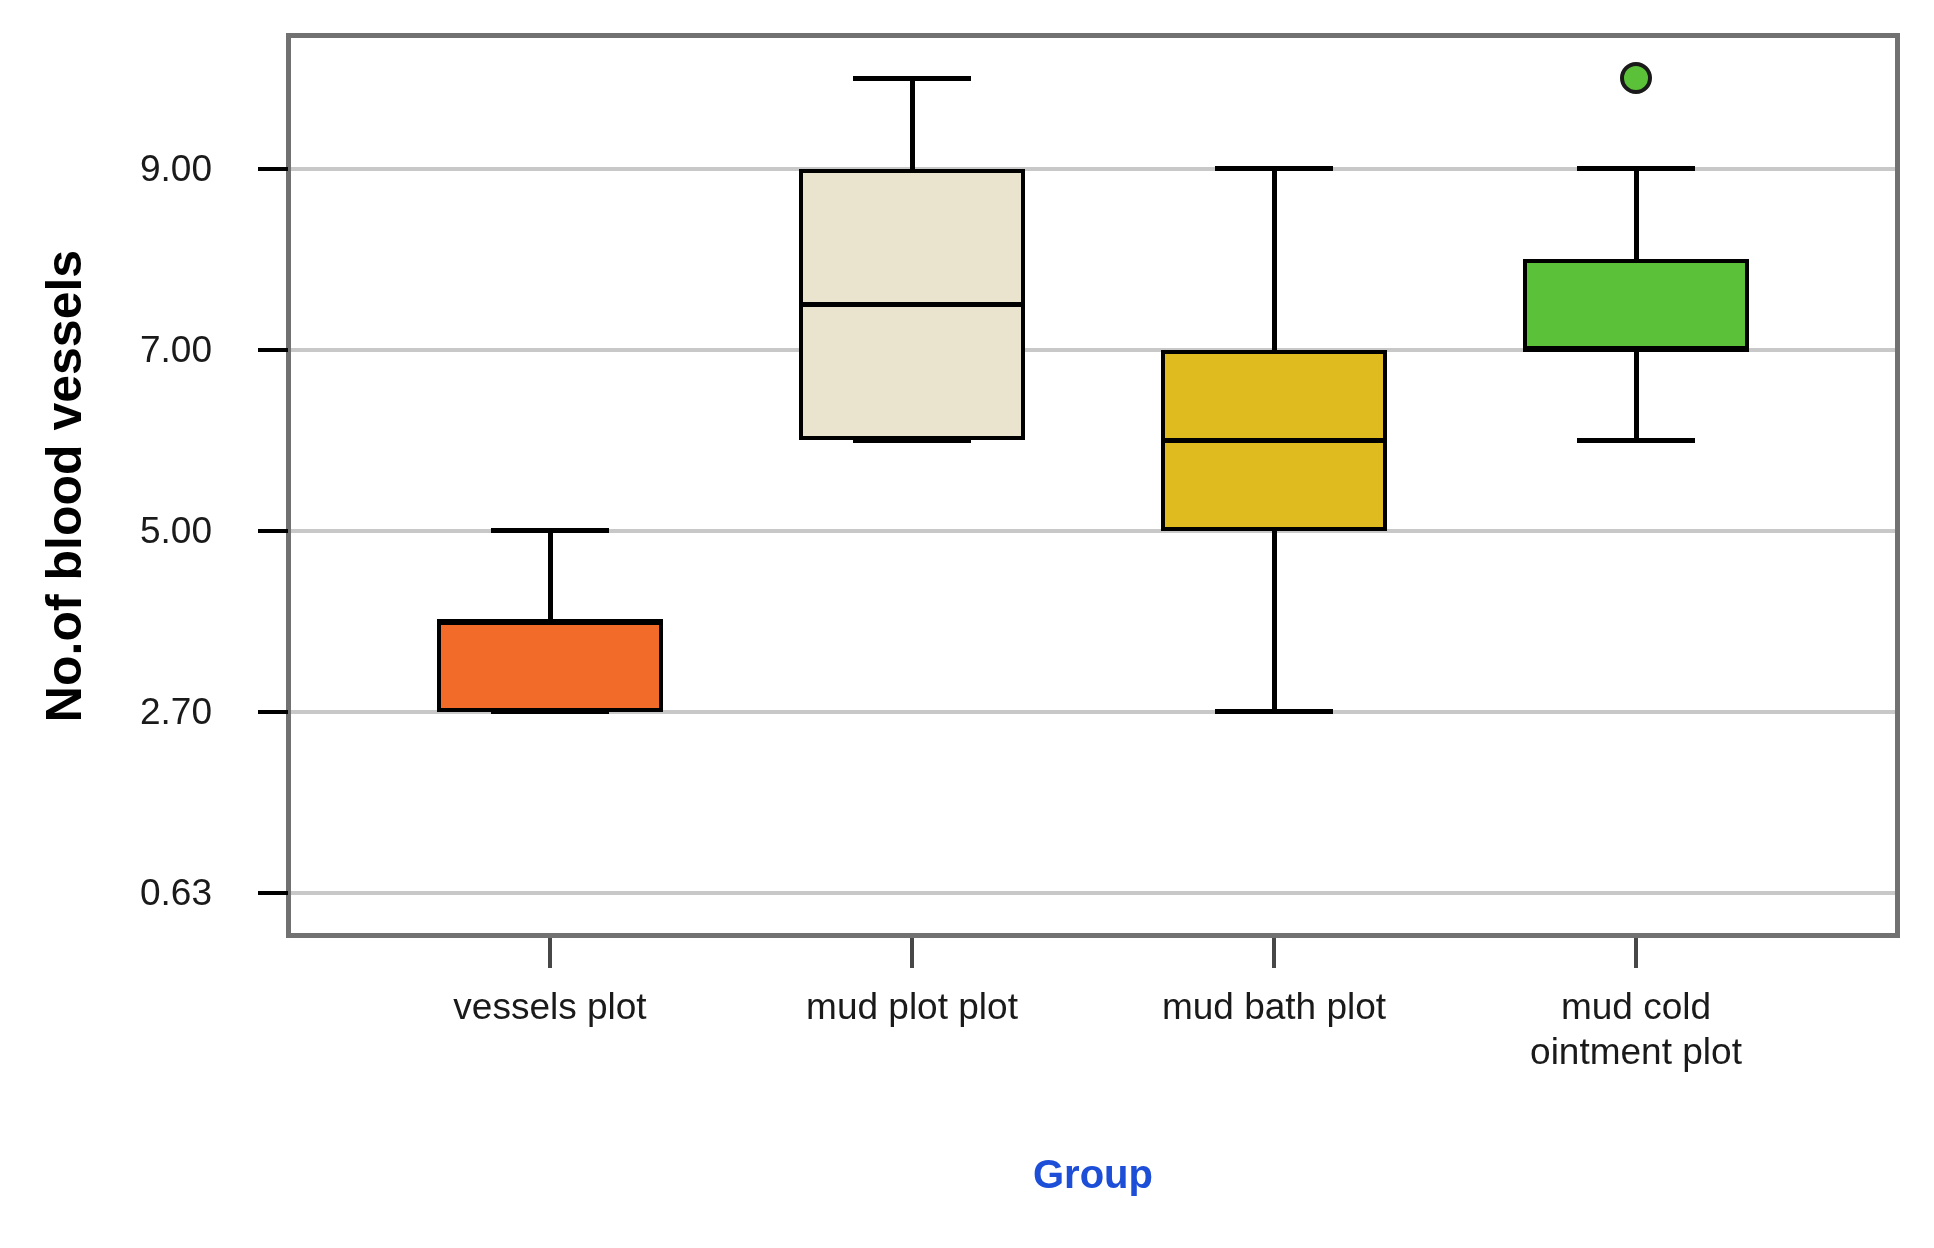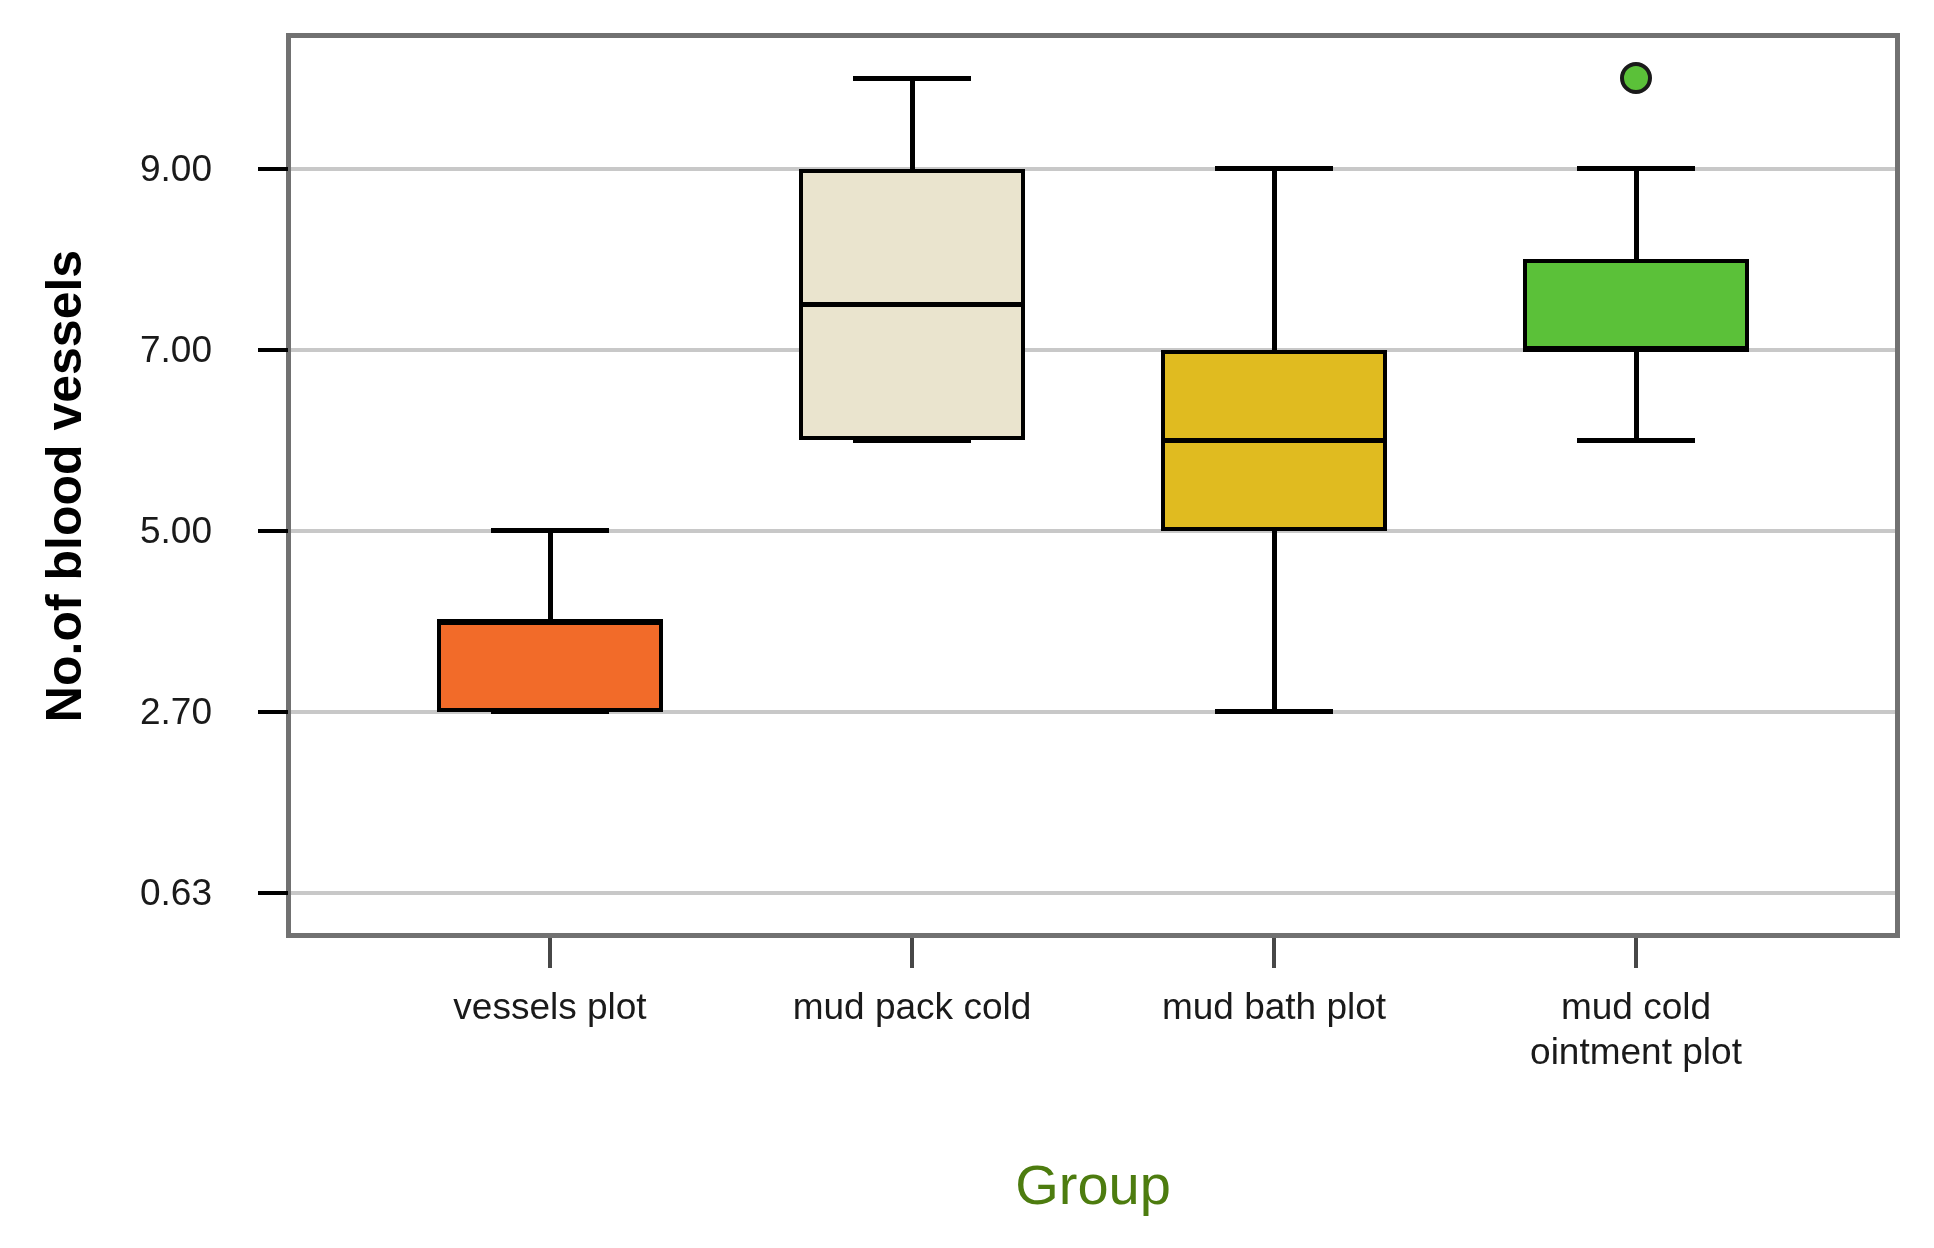--- a/index.html
+++ b/index.html
@@ -34,21 +34,21 @@
   .median-line{position:absolute;background:#000000;height:5px;z-index:4;}
   .outlier-dot{
     position:absolute;box-sizing:border-box;border-radius:50%;
     border:4px solid #1a1a1a;width:32px;height:32px;z-index:5;
   }
   #y-axis-title{
     position:absolute;font-weight:bold;font-size:50px;color:#000000;
     white-space:nowrap;transform:translate(-50%,-50%) rotate(-90deg);z-index:7;
   }
   #x-axis-title{
-    position:absolute;font-weight:normal;font-size:56px;color:#4d7c0f;
+    position:absolute;font-weight:bold;font-size:40px;color:#1d4ed8;
     white-space:nowrap;transform:translateX(-50%);z-index:7;
   }
 </style>
 </head>
 <body>
 
 <div id="figure">
   <div id="plot-frame" style="left: 286px; top: 33px; width: 1614px; height: 905px; border-color: rgb(113, 113, 113);"></div>
   <div id="y-axis-title" style="left: 64px; top: 485.5px;">No.of blood vessels</div>
   <div id="x-axis-title" style="left: 1093px; top: 1152px;">Group</div>
@@ -74,21 +74,21 @@
       <div class="box-rect" style="left: 437px; top: 621.25px; width: 226px; height: 90.5px; background: rgb(242, 107, 41);"></div>
       <div class="median-line" style="left: 437px; top: 618.75px; width: 226px;"></div>
       <div class="xtick-mark" style="left: 548px; top: 938px;"></div>
       <div class="xcat-label" style="left: 550px; top: 984px;">vessels plot</div>
       <div class="whisker-line" style="left: 909.5px; top: 78.25px; height: 362px;"></div>
       <div class="whisker-cap" style="left: 853px; top: 75.75px; width: 118px;"></div>
       <div class="whisker-cap" style="left: 853px; top: 437.75px; width: 118px;"></div>
       <div class="box-rect" style="left: 799px; top: 168.75px; width: 226px; height: 271.5px; background: rgb(234, 228, 206);"></div>
       <div class="median-line" style="left: 799px; top: 302px; width: 226px;"></div>
       <div class="xtick-mark" style="left: 910px; top: 938px;"></div>
-      <div class="xcat-label" style="left: 912px; top: 984px;">mud pack cold</div>
+      <div class="xcat-label" style="left: 912px; top: 984px;">mud plot plot</div>
       <div class="whisker-line" style="left: 1271.5px; top: 168.75px; height: 543px;"></div>
       <div class="whisker-cap" style="left: 1215px; top: 166.25px; width: 118px;"></div>
       <div class="whisker-cap" style="left: 1215px; top: 709.25px; width: 118px;"></div>
       <div class="box-rect" style="left: 1161px; top: 349.75px; width: 226px; height: 181px; background: rgb(224, 187, 32);"></div>
       <div class="median-line" style="left: 1161px; top: 437.75px; width: 226px;"></div>
       <div class="xtick-mark" style="left: 1272px; top: 938px;"></div>
       <div class="xcat-label" style="left: 1274px; top: 984px;">mud bath plot</div>
       <div class="whisker-line" style="left: 1633.5px; top: 168.75px; height: 271.5px;"></div>
       <div class="whisker-cap" style="left: 1577px; top: 166.25px; width: 118px;"></div>
       <div class="whisker-cap" style="left: 1577px; top: 437.75px; width: 118px;"></div>

